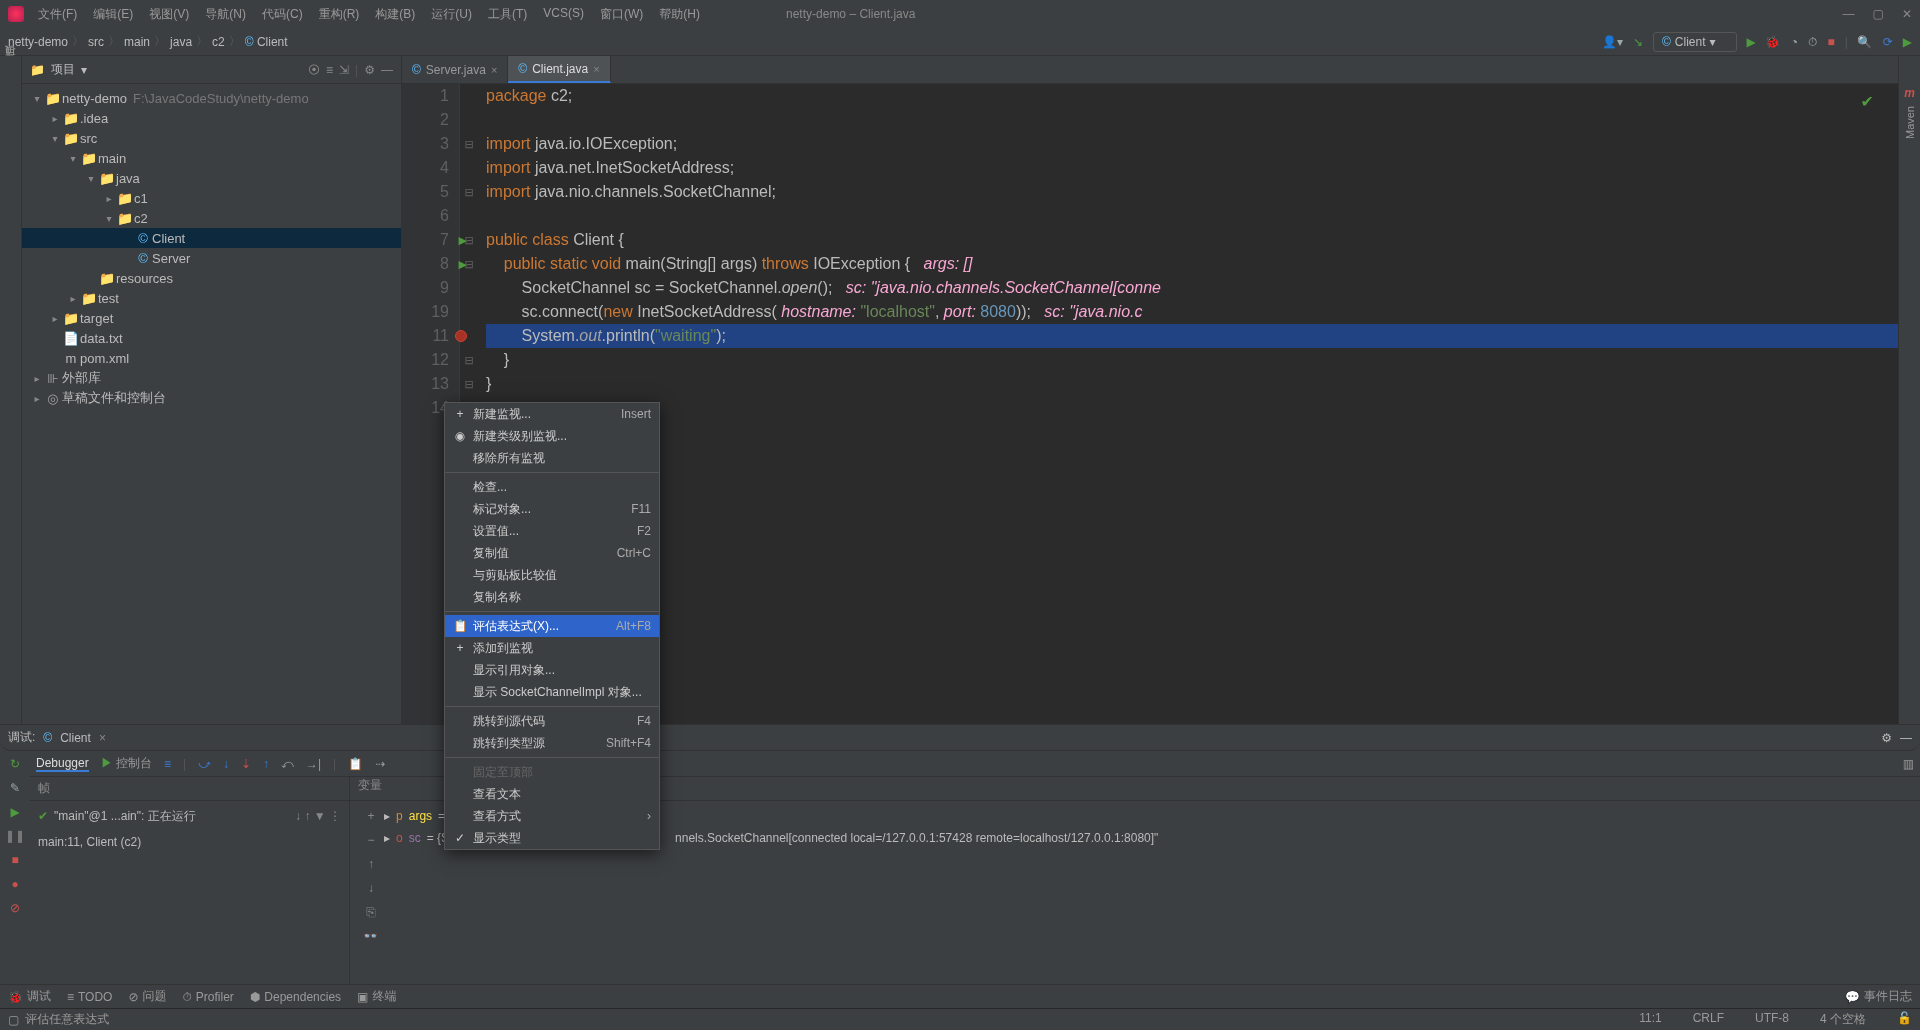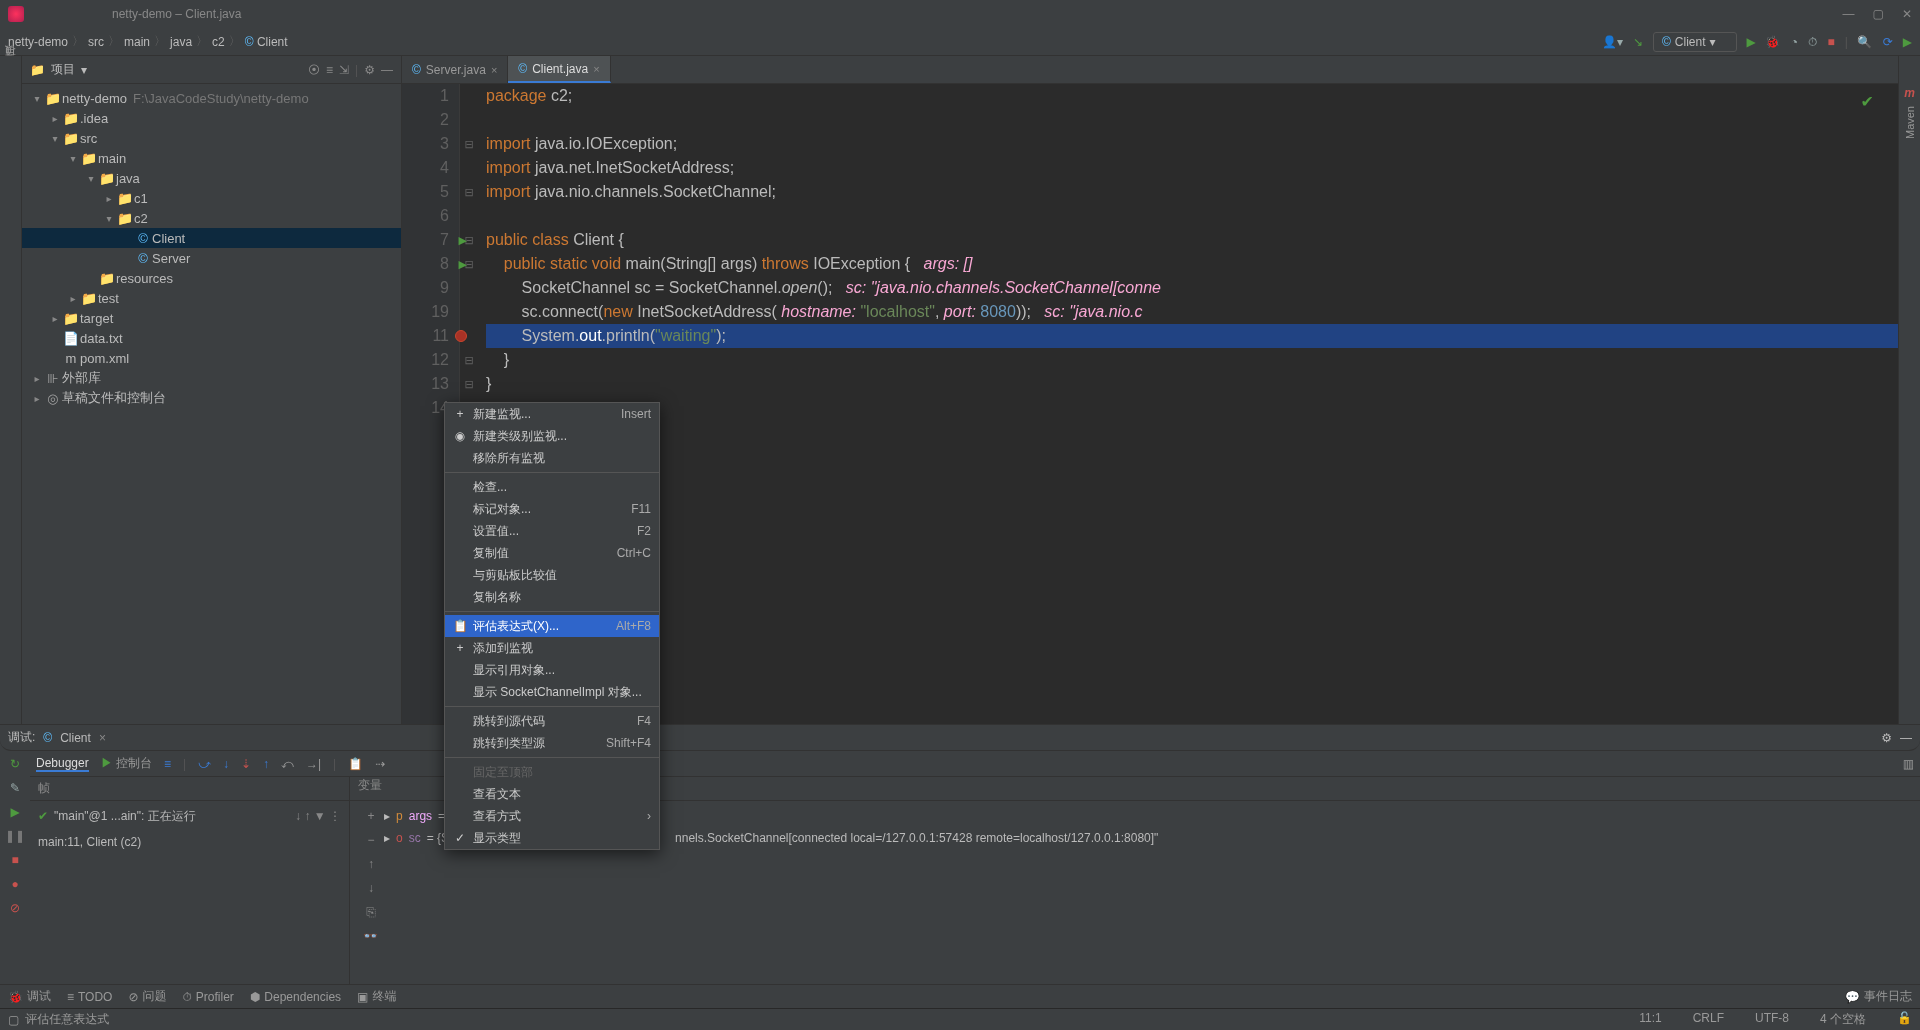--- a/index.html
+++ b/index.html
@@ -47,21 +47,21 @@
 .fold-col { width: 18px; background: #2b2b2b; color: #606060; }
 .fold-col div { height: 24px; text-align: center; font-size: 11px; }
 .code-col { flex: 1; padding-left: 8px; white-space: pre; overflow: hidden; }
 .code-col .cl { height: 24px; }
 .hl-line { background: #214383; }
 .check-ico { position: absolute; right: 24px; top: 6px; color: #4e9a3f; font-size: 16px; }
 .right-gutter { width: 22px; background: #3c3f41; border-left: 1px solid #323232; display: flex; flex-direction: column; align-items: center; padding-top: 30px; gap: 6px; }
 .kw { color: #cc7832; }
 .str { color: #6a8759; }
 .cmt { color: #f9a8d4; font-style: italic; }
-.fld { color: #ffffff; }
+.fld { color: #a3a3a3; font-style: italic; }
 .fn { font-style: italic; }
 .num { color: #6897bb; }
 .debug-panel { height: 260px; background: #3c3f41; border-top: 1px solid #323232; display: flex; flex-direction: column; }
 .debug-header { height: 26px; display: flex; align-items: center; padding: 0 8px; gap: 8px; border-bottom: 1px solid #323232; border-radius: 11px; }
 .debug-header .spacer { flex: 1; }
 .debug-body { flex: 1; display: flex; }
 .debug-ctrls { width: 30px; display: flex; flex-direction: column; align-items: center; padding-top: 6px; gap: 10px; color: #9aa; }
 .debug-ctrls .red { color: #c7524e; }
 .debug-main { flex: 1; display: flex; flex-direction: column; }
 .dbg-tabs { height: 26px; display: flex; align-items: center; gap: 12px; padding: 0 6px; border-bottom: 1px solid #323232; color: #999; }
@@ -90,20 +90,34 @@
 .context-menu .mi.highlight { background: #2f65ca; color: #fff; }
 .context-menu .mi.disabled { color: #666; }
 .context-menu .msep { height: 1px; background: #555; margin: 3px 0; }
 .ico-small { width: 14px; display: inline-block; text-align: center; }
 </style>
 </head>
 <body>
 
 <div class="titlebar">
   <div class="logo"></div>
+  <div class="menus" id="main-menus">
+      <span>文件(F)</span>
+      <span>编辑(E)</span>
+      <span>视图(V)</span>
+      <span>导航(N)</span>
+      <span>代码(C)</span>
+      <span>重构(R)</span>
+      <span>构建(B)</span>
+      <span>运行(U)</span>
+      <span>工具(T)</span>
+      <span>VCS(S)</span>
+      <span>窗口(W)</span>
+      <span>帮助(H)</span>
+    </div>
   <div class="title">netty-demo – Client.java</div>
   <div class="win-ctrl">
     <span>—</span>
     <span>▢</span>
     <span>✕</span>
   </div>
 </div>
 
 <div class="toolbar">
   <div class="breadcrumb" id="breadcrumb">
@@ -363,21 +377,21 @@
               <span>−</span>
               <span>↑</span>
               <span>↓</span>
               <span>⎘</span>
               <span>👓</span>
             </div>
             <div class="vars-rows" id="vars-rows">
                 <div class="var-row">
                   <span>▸</span>
                   <span style="color:#d28b3b">p</span> 
-                  <span style="color:#f0abfc">args</span> 
+                  <span style="color:#fde047">args</span> 
                   <span class="val">=</span>
                 </div>
                 <div class="var-row">
                   <span>▸</span>
                   <span style="color:#c7524e">o</span> 
                   <span style="color:#9876aa">sc</span> 
                   <span class="val">= {S</span>
                   <span style="color:#bbb;margin-left:220px">nnels.SocketChannel[connected local=/127.0.0.1:57428 remote=localhost/127.0.0.1:8080]"</span>
                 </div>
               </div>

